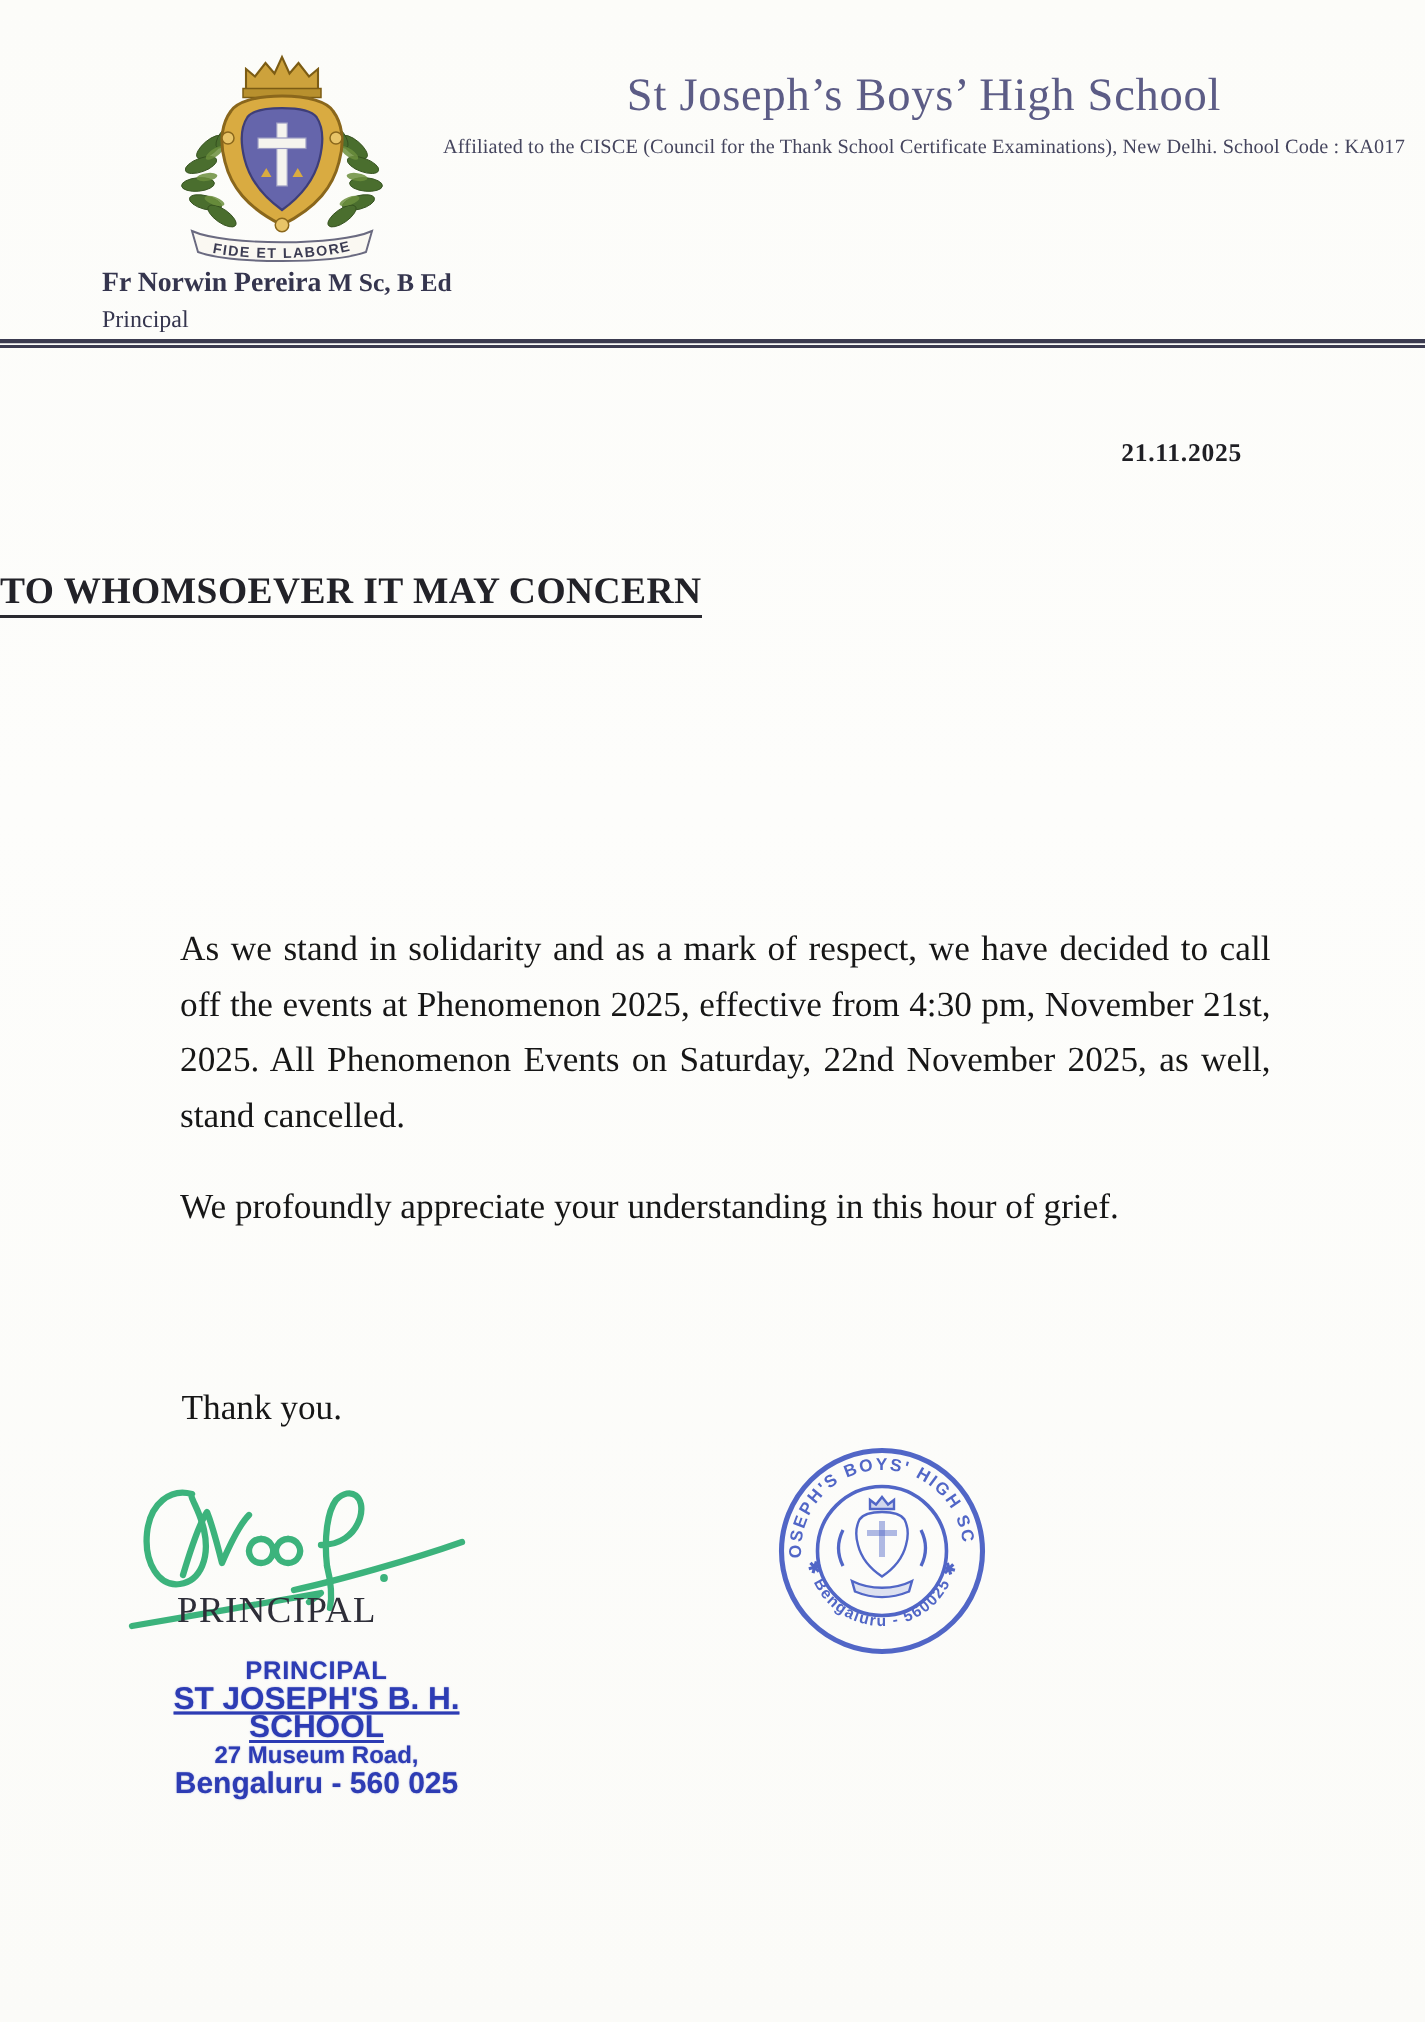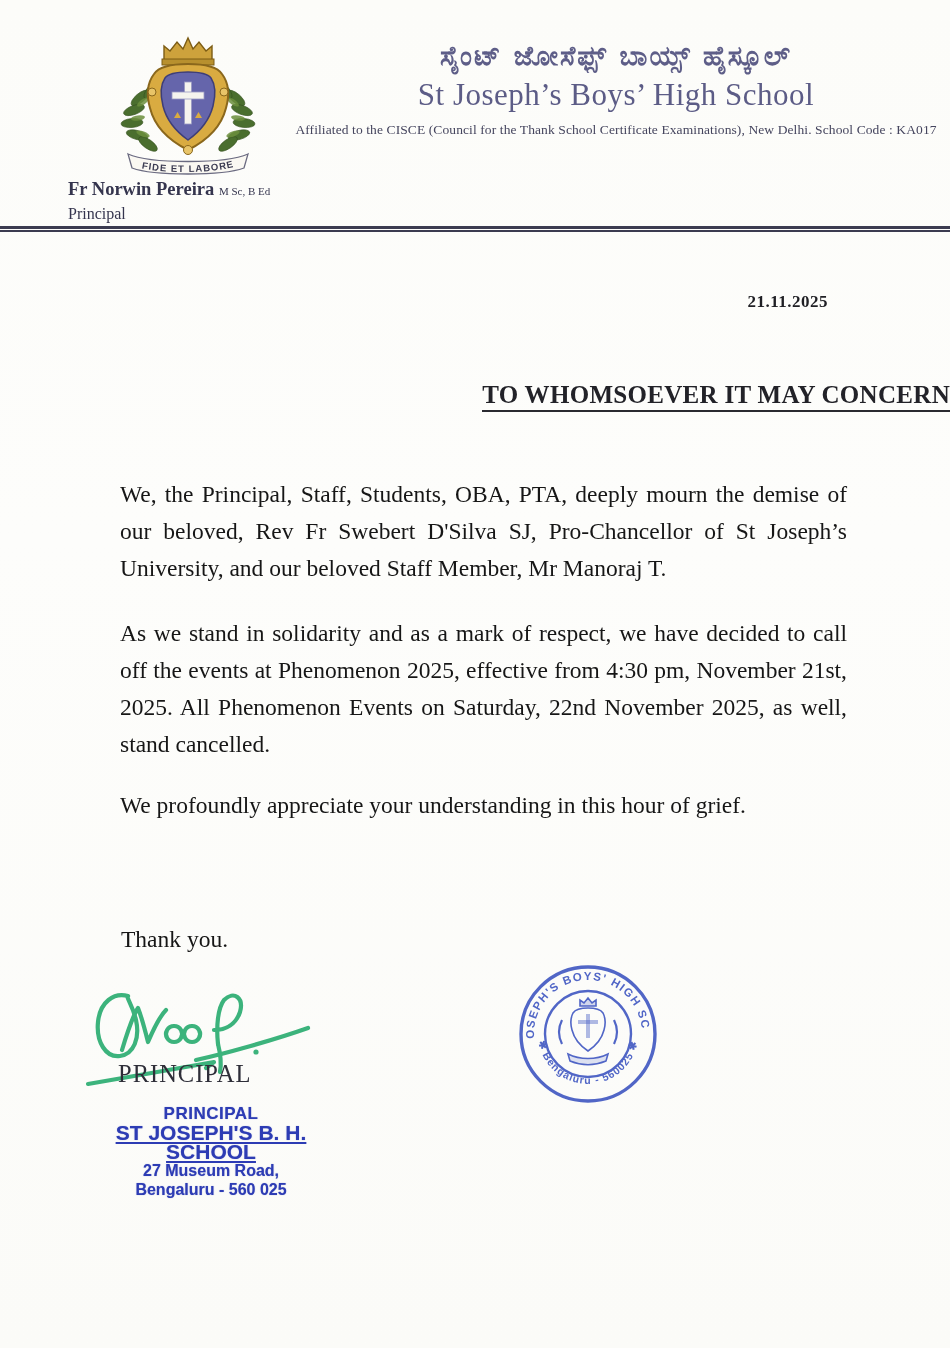--- a/index.html
+++ b/index.html
@@ -16,49 +16,49 @@
   
   .crest{position:absolute;left:110px;top:34px;width:156px;height:142px;}
   .head-center{position:absolute;left:292px;top:40px;width:648px;text-align:center;}
   .kannada{font-family:"DejaVu Sans", sans-serif;font-weight:bold;font-size:27px;color:#5e5e88;letter-spacing:2px;}
   .school-name{font-family:"Liberation Serif", serif;font-weight:normal;font-size:31px;color:#5c5c86;margin-top:5px;letter-spacing:.5px;}
   .affiliation{font-size:13.5px;color:#45455e;margin-top:9px;letter-spacing:.1px;}
   .addr{font-size:17.5px;color:#3e3e56;margin-top:11px;}
   .email{font-size:17.5px;color:#3e3e56;margin-top:4px;}
   .principal-block{position:absolute;left:68px;top:179px;color:#35354e;}
   .principal-name{font-weight:bold;font-size:18.5px;}
-  .principal-quals{font-weight:normal;font-size:11px;}
+  .principal-quals{font-weight:bold;font-size:17px;}
   .principal-role{font-size:16px;margin-top:5px;}
   .rule{position:absolute;left:0;top:226px;width:950px;}
   .rule .r1{height:3px;background:#3b3b50;}
   .rule .r2{height:1px;background:#fdfdfb;}
   .rule .r3{height:2px;background:#3b3b50;}
 
   
   .date{position:absolute;top:292px;right:122px;font-weight:bold;font-size:17px;color:#1f1f24;letter-spacing:.5px;}
-  .subject{position:absolute;top:381px;left:0;width:950px;text-align:right;}
+  .subject{position:absolute;top:381px;left:0;width:950px;text-align:left;}
   .subject span{font-weight:bold;font-size:25px;color:#222228;letter-spacing:.3px;
     border-bottom:2.5px solid #2a2a30;padding-bottom:2px;}
   .para{position:absolute;left:120px;width:727px;font-size:23.5px;line-height:37px;
     text-align:justify;text-align-last:left;color:#161616;}
   .p1{top:476px;}
   .p2{top:615px;}
   .p3{top:787px;}
   .thankyou{position:absolute;left:121px;top:926px;font-size:23.5px;color:#161616;}
 
   
   .signature{position:absolute;left:84px;top:978px;width:256px;height:112px;}
   .sig-title{position:absolute;left:118px;top:1060px;font-size:24.5px;color:#2e2e38;letter-spacing:1px;}
   .stamp{position:absolute;left:88px;top:1104px;width:246px;text-align:center;
     font-family:"Liberation Sans", sans-serif;font-weight:bold;color:#2d3cb4;
     text-shadow:0 0 1px rgba(45,60,180,.55);line-height:19px;}
   .stamp .s1{font-size:17px;letter-spacing:.5px;}
   .stamp .s2{font-size:21px;text-decoration:underline;}
   .stamp .s3{font-size:16px;}
-  .stamp .s4{font-size:16px;text-align:center;}
+  .stamp .s4{font-size:20px;text-align:center;}
   .seal{position:absolute;left:510px;top:960px;width:156px;height:150px;opacity:.88;}
 </style>
 </head>
 <body>
 
 <div class="page">
 
   <svg class="crest" viewBox="0 0 156 142">
 
     <g>
@@ -109,21 +109,20 @@
     <g>
       <path d="M18 120 C40 130 116 130 138 120 L134 134 C112 142 44 142 22 134 Z" fill="#faf8f2" stroke="#6a6a80" stroke-width="1.3"></path>
       <path id="mottoPath" d="M26 133 C50 140 106 140 130 131" fill="none"></path>
       <text font-family="Liberation Sans, sans-serif" font-size="9.5" font-weight="bold" fill="#3c3c52" letter-spacing="1">
         <textPath href="#mottoPath" startOffset="50%" text-anchor="middle">FIDE   ET   LABORE</textPath>
       </text>
     </g>
   </svg>
 
   <div class="head-center">
-    <div class="kannada">ಸೈಂಟ್ ಜೋಸೆಫ್ಸ್ ಬಾಯ್ಸ್ ಹೈಸ್ಕೂಲ್</div>
     <div class="school-name">St Joseph’s Boys’ High School</div>
     <div class="affiliation">Affiliated to the CISCE (Council for the Thank School Certificate Examinations), New Delhi. School Code : KA017</div>
   </div>
 
   <div class="principal-block">
     <div class="principal-name">
       <span>Fr Norwin Pereira</span>
       <span class="principal-quals">M Sc, B Ed</span>
     </div>
     <div class="principal-role">Principal</div>
@@ -134,21 +133,20 @@
     <div class="r2"></div>
     <div class="r3"></div>
   </div>
 
   <div class="date">21.11.2025</div>
 
   <div class="subject">
     <span>TO WHOMSOEVER IT MAY CONCERN</span>
   </div>
 
-  <div class="para p1">We, the Principal, Staff, Students, OBA, PTA, deeply mourn the demise of our beloved, Rev Fr Swebert D'Silva SJ, Pro-Chancellor of St Joseph’s University, and our beloved Staff Member, Mr Manoraj T.</div>
   <div class="para p2">As we stand in solidarity and as a mark of respect, we have decided to call off the events at Phenomenon 2025, effective from 4:30 pm, November 21st, 2025. All Phenomenon Events on Saturday, 22nd November 2025, as well, stand cancelled.</div>
   <div class="para p3">We profoundly appreciate your understanding in this hour of grief.</div>
 
   <div class="thankyou">Thank you.</div>
 
   <svg class="signature" viewBox="0 0 256 112">
     <g fill="none" stroke="#3cb37c" stroke-width="4.2" stroke-linecap="round" stroke-linejoin="round">
       <path d="M44 18 C30 14 16 24 14 44 C12 64 22 80 36 78 C50 76 56 60 52 42 C49 28 42 20 44 18 Z"></path>
       <path d="M38 72 C44 52 50 36 54 30 C58 40 62 56 64 64 C70 50 76 38 82 32"></path>
       <path d="M90 48 a8 8 0 1 0 .1 0 M108 48 a8 8 0 1 0 .1 0"></path>

